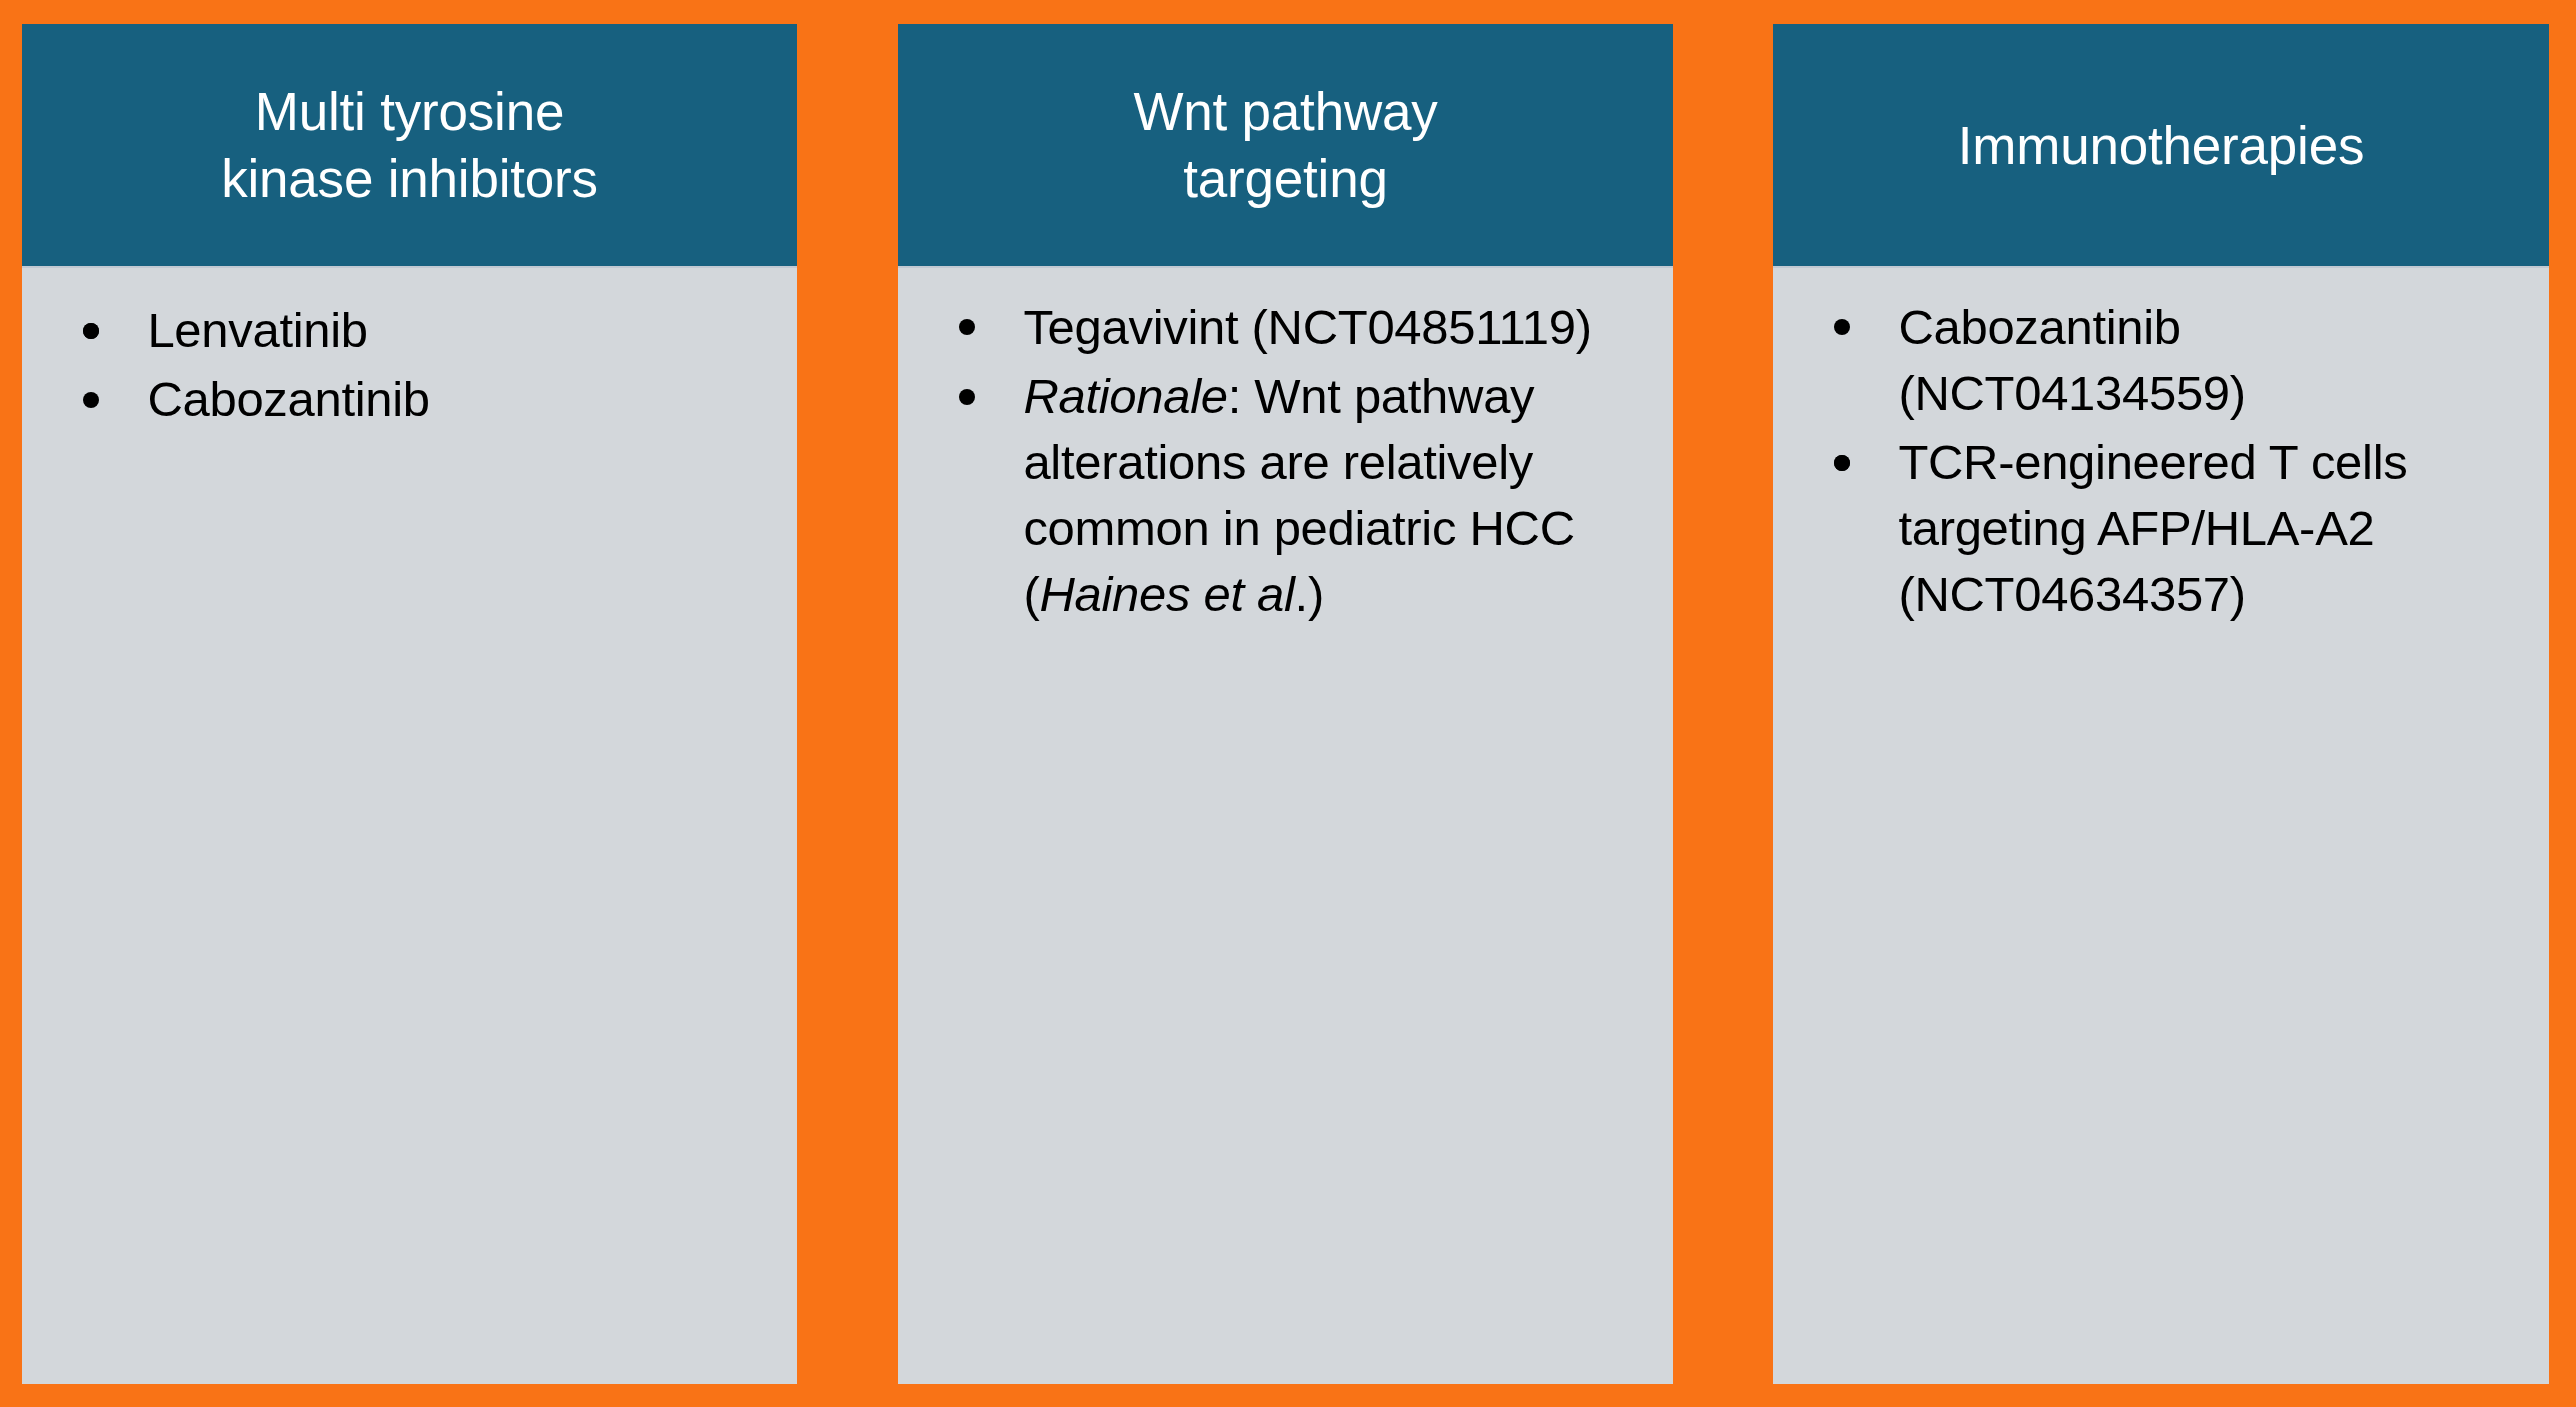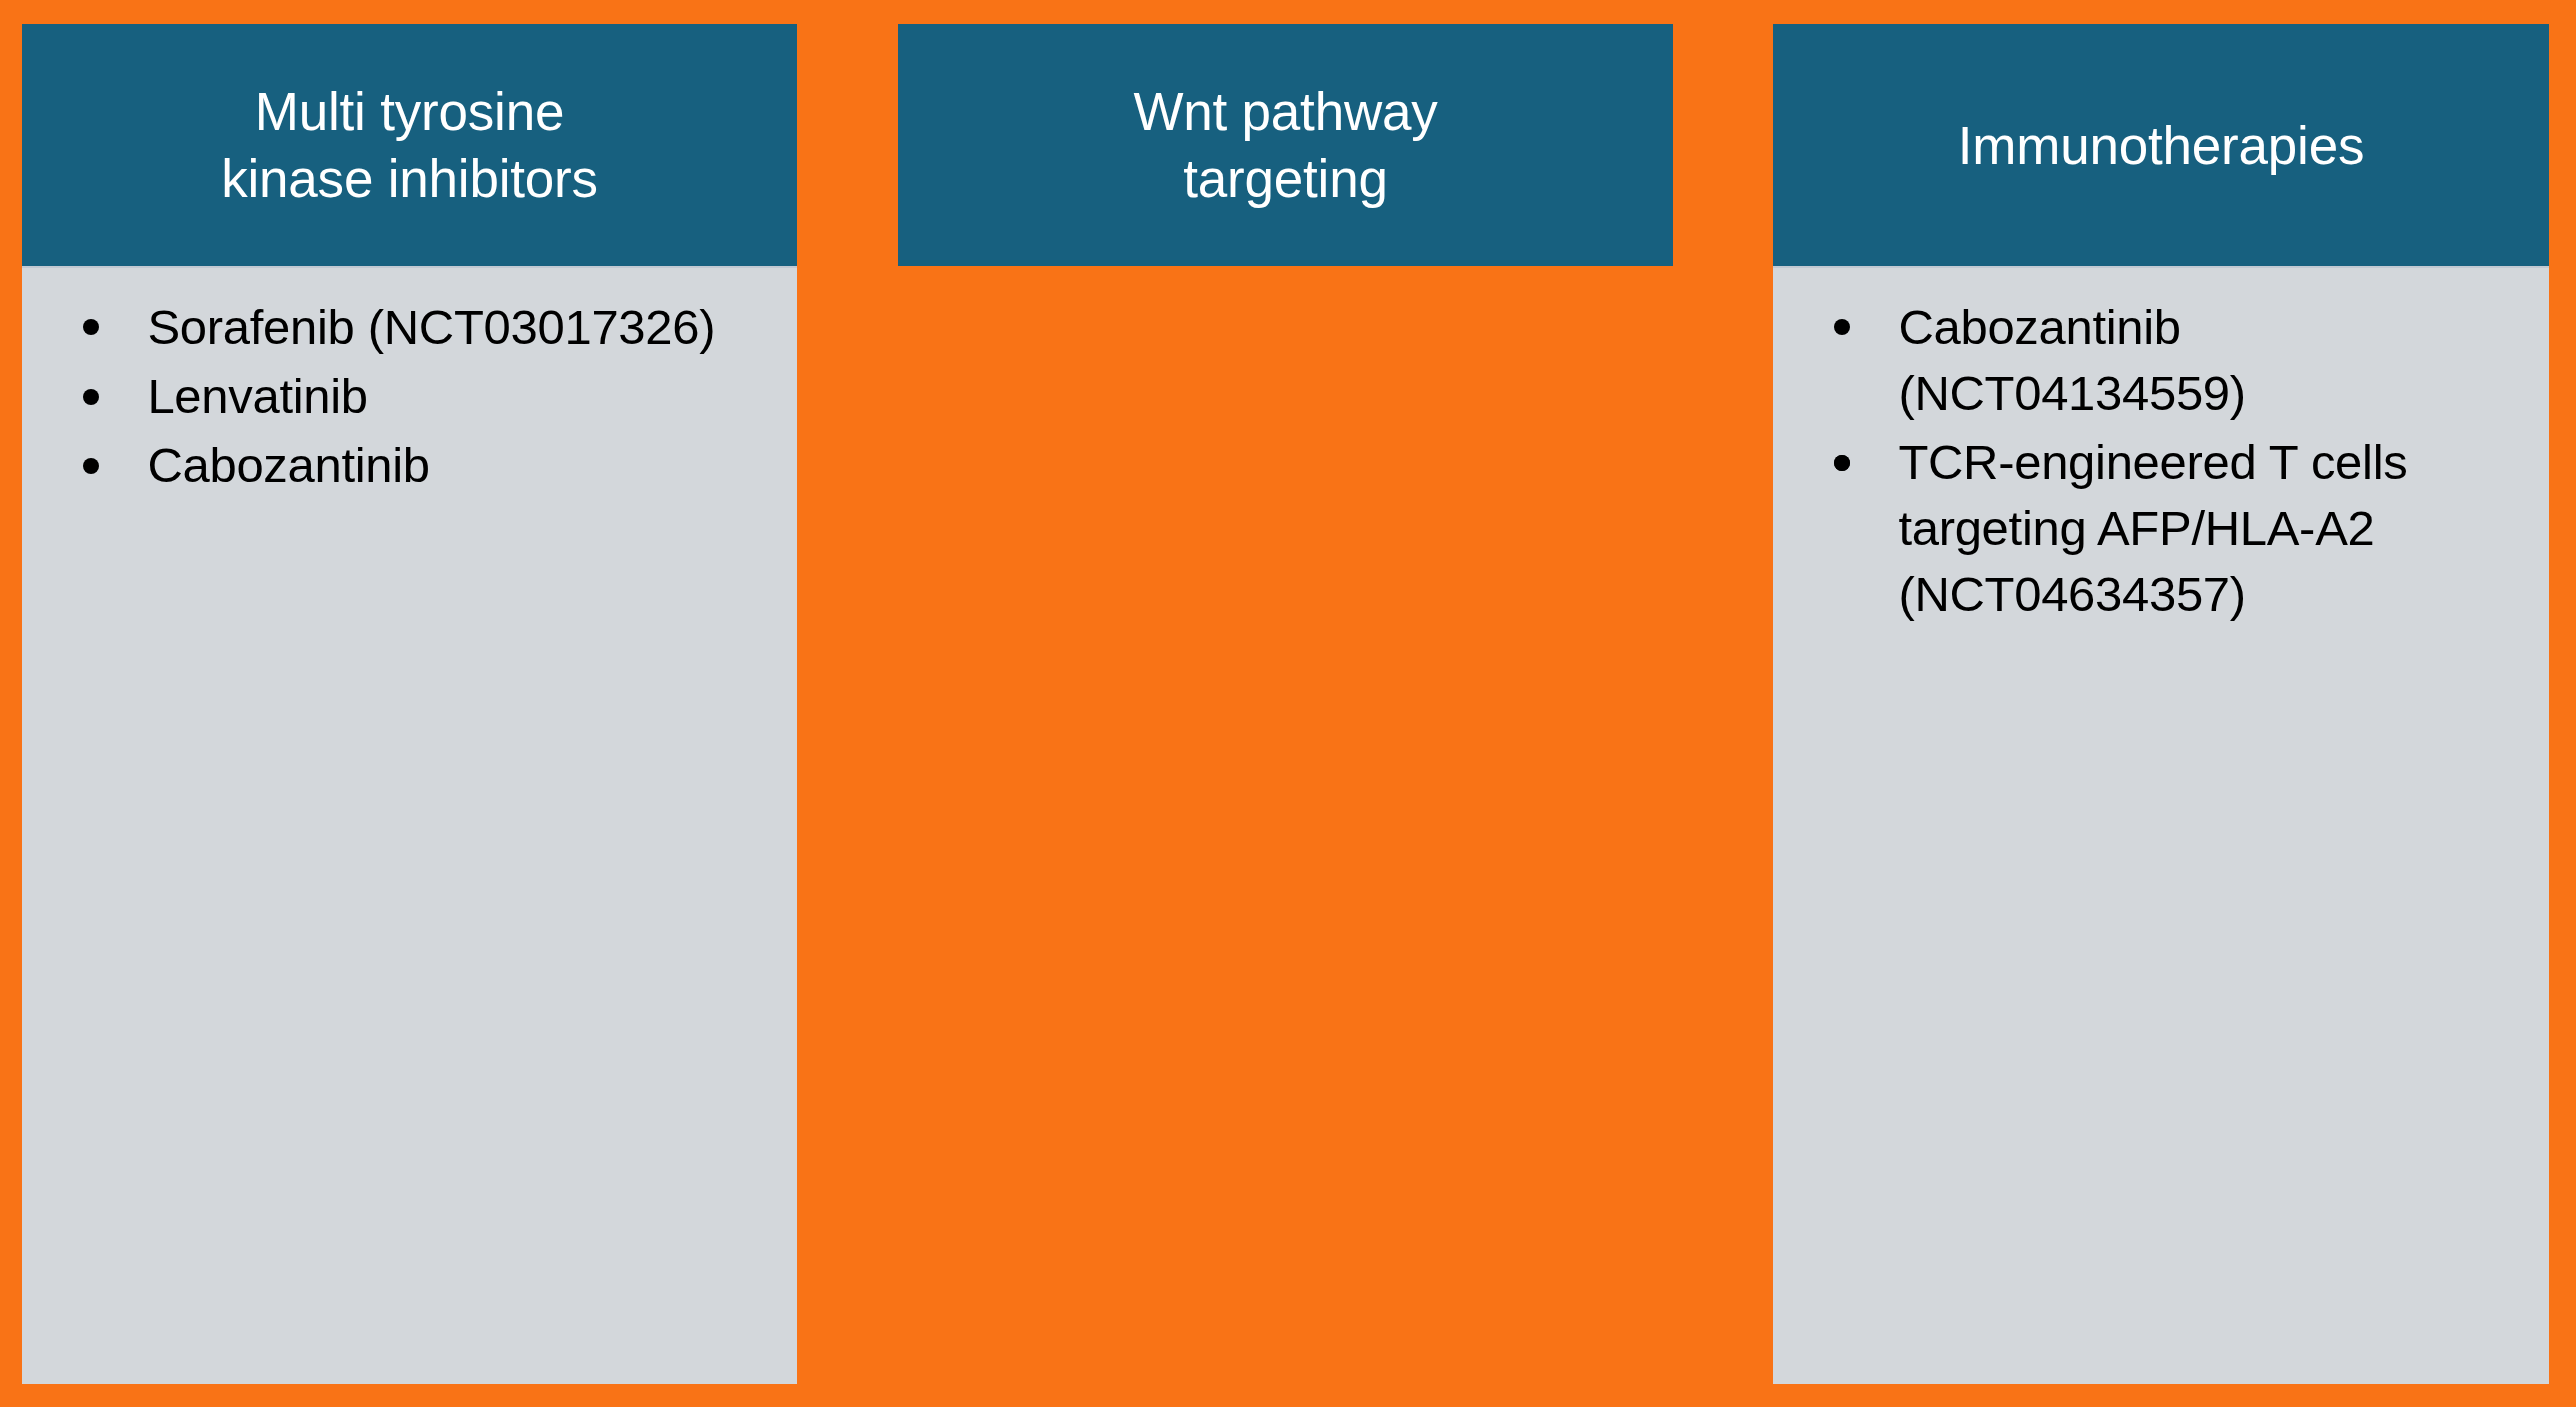--- a/index.html
+++ b/index.html
@@ -101,37 +101,48 @@
 
 <div id="board">
 
   <section class="column" id="col-0">
     <header class="col-header">Multi tyrosine
 kinase inhibitors</header>
     <div class="col-body">
       <ul class="bullet-list">
         <li class="bullet-item">
           <span class="bullet-dot"></span>
-          <span>Sorafenib (NCT03017326)</span>
         </li>
         <li class="bullet-item">
           <span class="bullet-dot"></span>
           <span>Lenvatinib</span>
         </li>
         <li class="bullet-item">
           <span class="bullet-dot"></span>
           <span>Cabozantinib</span>
         </li>
       </ul>
     </div>
   </section>
 
   <section class="column" id="col-1">
     <header class="col-header">Wnt pathway
 targeting</header>
+    <div class="col-body">
+      <ul class="bullet-list">
+        <li class="bullet-item">
+          <span class="bullet-dot"></span>
+          <span>Tegavivint (NCT04851119)</span>
+        </li>
+        <li class="bullet-item">
+          <span class="bullet-dot"></span>
+          <span class="it">Rationale</span><span>: Wnt pathway alterations are relatively common in pediatric HCC (</span><span class="it">Haines et al</span><span>.)</span>
+        </li>
+      </ul>
+    </div>
   </section>
 
   <section class="column" id="col-2">
     <header class="col-header">Immunotherapies</header>
     <div class="col-body">
       <ul class="bullet-list">
         <li class="bullet-item">
           <span class="bullet-dot"></span>
           <span>Cabozantinib (NCT04134559)</span>
         </li>

